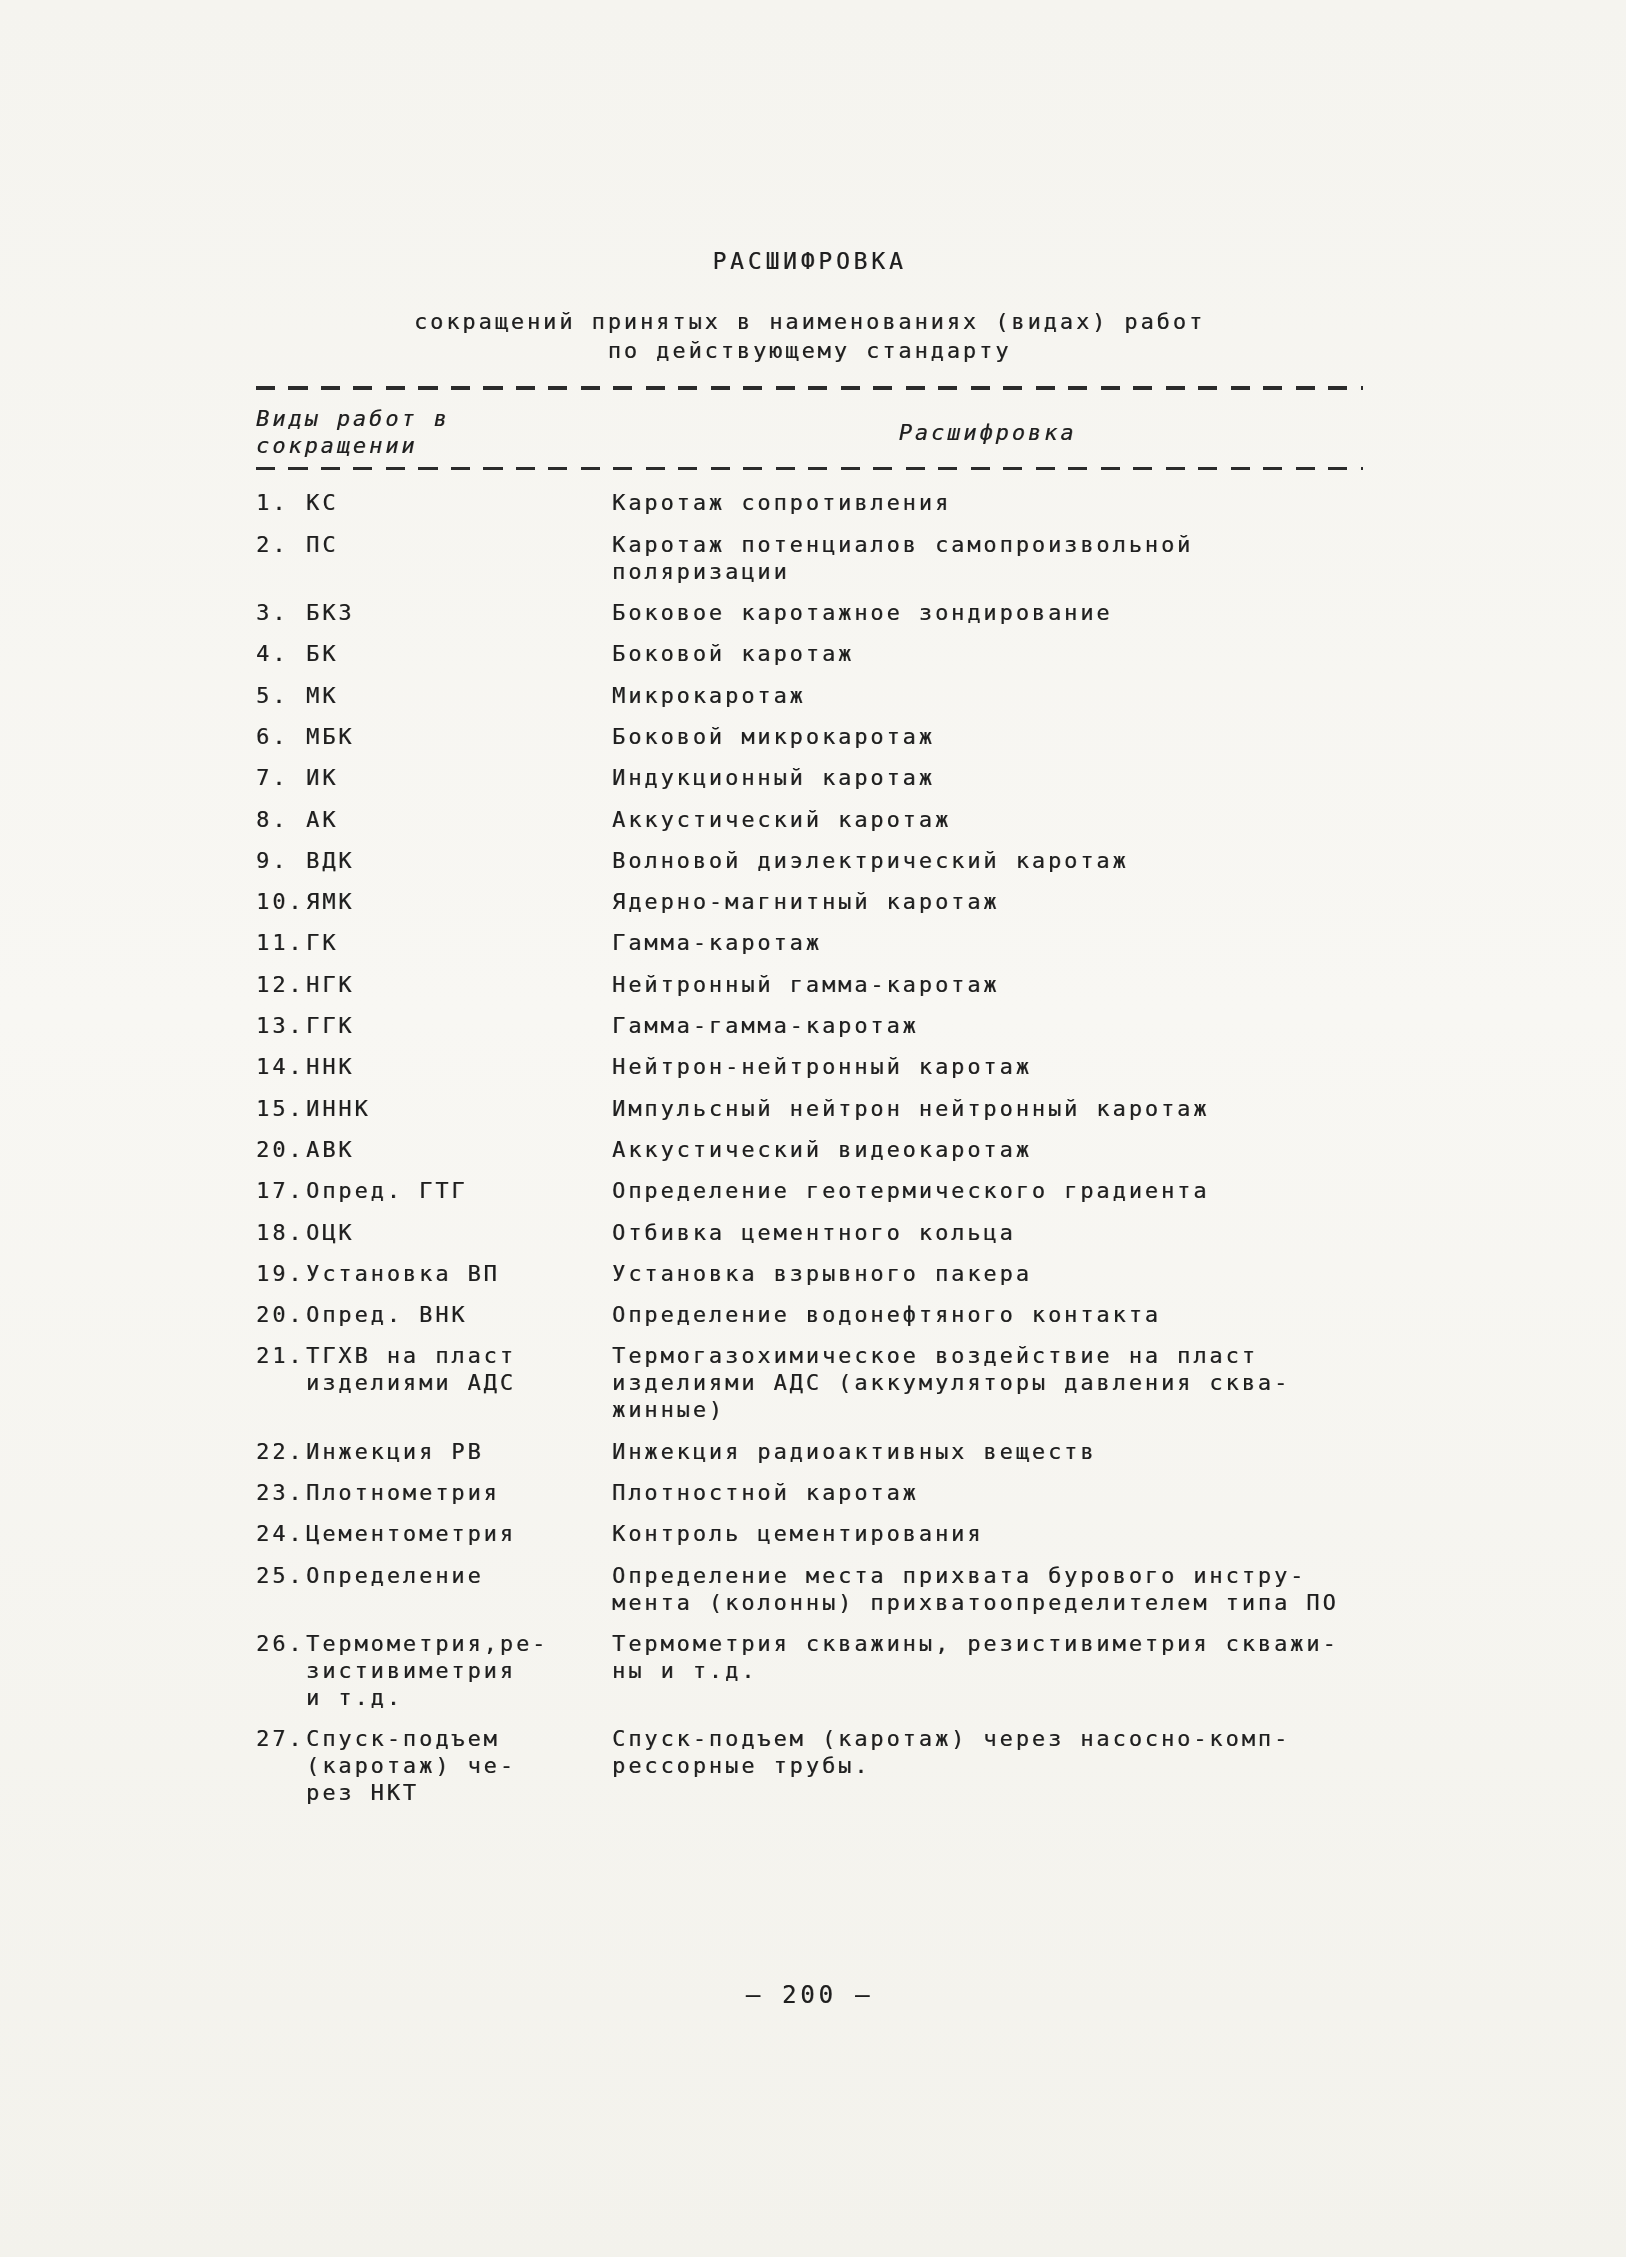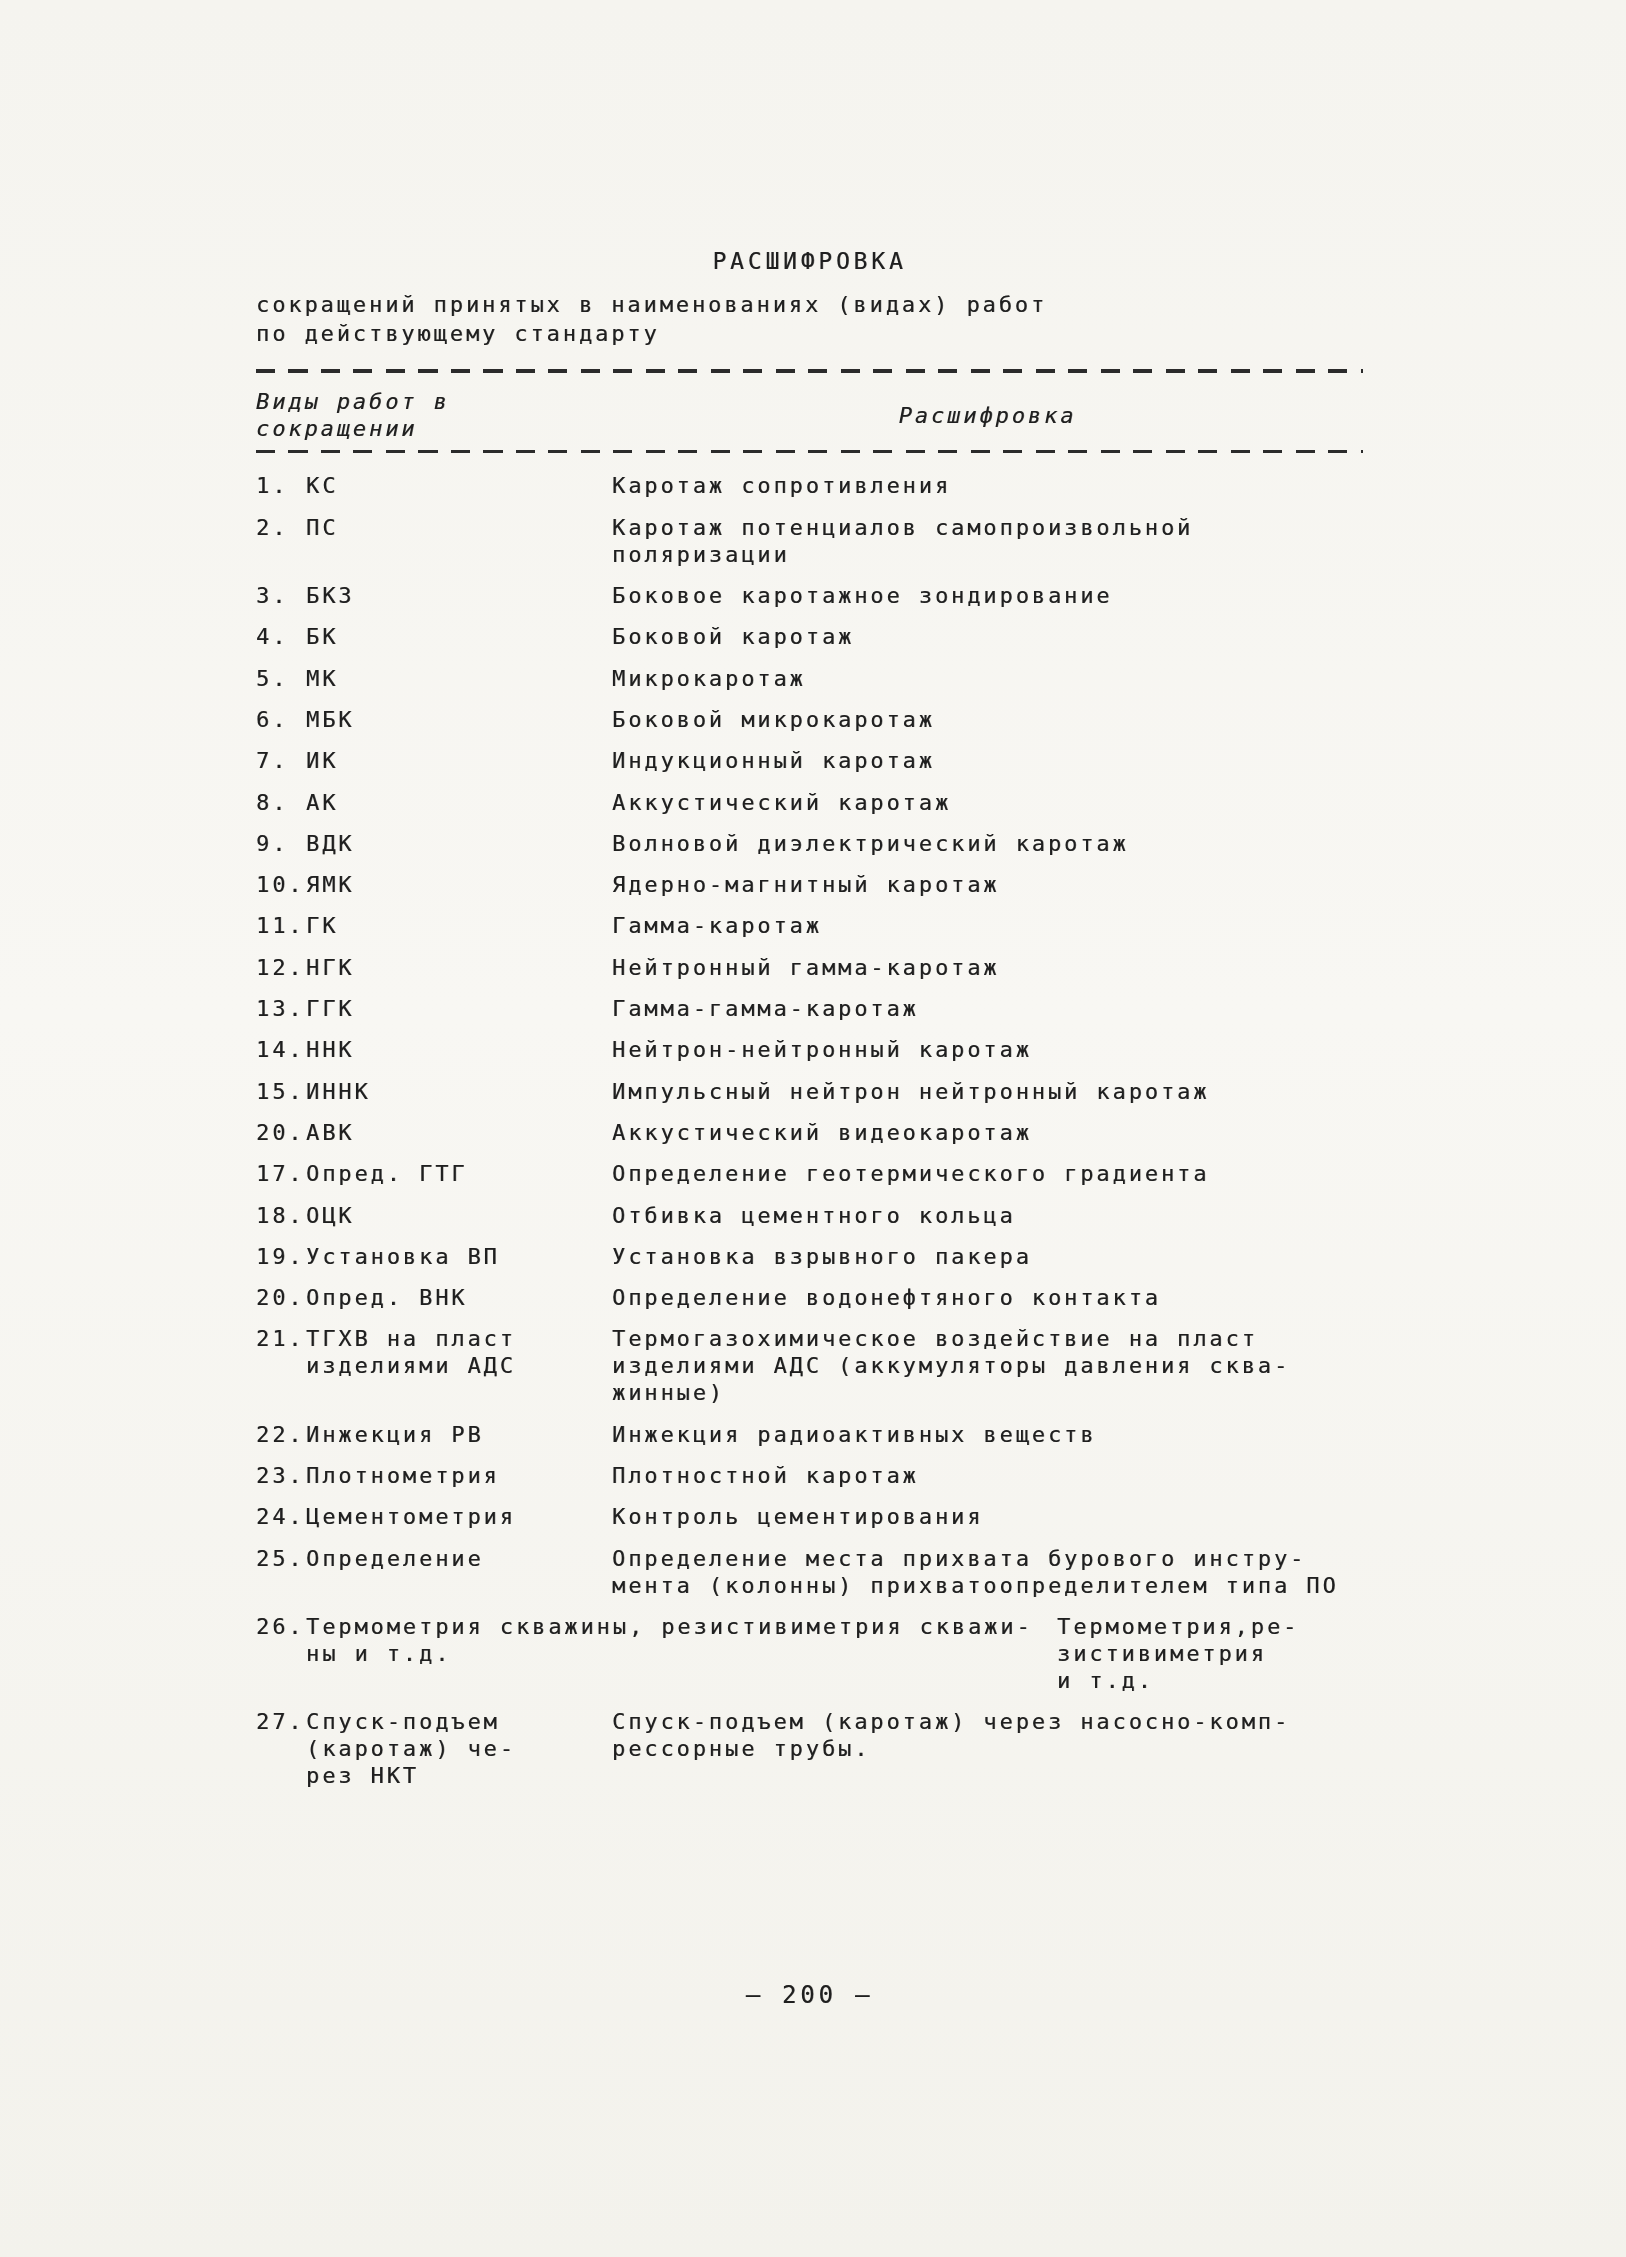--- a/index.html
+++ b/index.html
@@ -29,22 +29,22 @@
     letter-spacing: 2.9px;
     text-shadow: 0.5px 0.3px 0 rgba(25,25,25,0.55);
   }
   .title {
     text-align: center;
     font-size: 23px;
     line-height: 29px;
     letter-spacing: 3.8px;
   }
   .subtitle {
-    margin-top: 14px;
-    text-align: left;
+    margin-top: 31px;
+    text-align: center;
     line-height: 29px;
   }
   .divider {
     margin-top: 21px;
     height: 3.8px;
     background: repeating-linear-gradient(90deg, #2b2b2b 0 19px, transparent 19px 32.5px);
   }
   .divider.mid {
     margin-top: 7.6px;
   }
@@ -268,25 +268,25 @@
 
   <div class="row">
     <div class="cell num">25.</div>
     <div class="cell abbr">Определение</div>
     <div class="cell exp">Определение места прихвата бурового инстру-
 мента (колонны) прихватоопределителем типа ПО</div>
   </div>
 
   <div class="row">
     <div class="cell num">26.</div>
-    <div class="cell exp">Термометрия скважины, резистивиметрия скважи-
-ны и т.д.</div>
     <div class="cell abbr">Термометрия,ре-
 зистивиметрия
 и т.д.</div>
+    <div class="cell exp">Термометрия скважины, резистивиметрия скважи-
+ны и т.д.</div>
   </div>
 
   <div class="row">
     <div class="cell num">27.</div>
     <div class="cell abbr">Спуск-подъем
 (каротаж) че-
 рез НКТ</div>
     <div class="cell exp">Спуск-подъем (каротаж) через насосно-комп-
 рессорные трубы.</div>
   </div>

